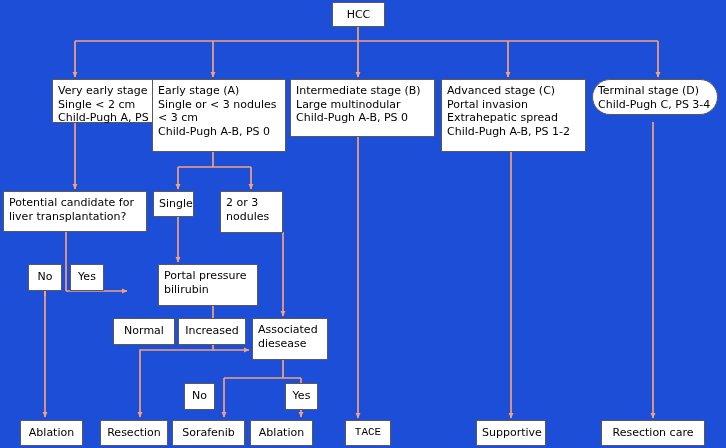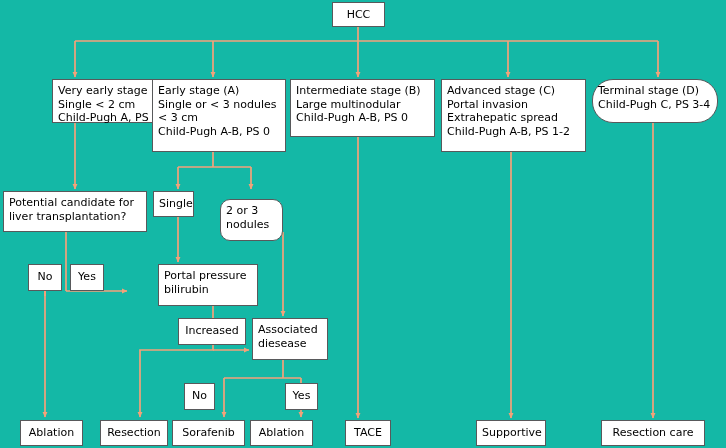--- a/index.html
+++ b/index.html
@@ -4,21 +4,21 @@
 <style>
   * { box-sizing: border-box; }
   html, body {
     margin: 0; padding: 0;
     background: #ffffff;
   }
   #canvas {
     position: relative;
     width: 726px;
     height: 448px;
-    background: #14b8a6;
+    background: #1d4ed8;
     font-family: "DejaVu Sans", "Liberation Sans", sans-serif;
     overflow: hidden;
   }
   .node {
     position: absolute;
     border: 1.5px solid #58595b;
     background: #ffffff;
     color: #000000;
     font-size: 11px;
     line-height: 13.5px;
@@ -111,55 +111,56 @@
 
   <div class="node" style="left:290px; top:79px; width:145px; height:58px;">Intermediate stage (B)
 Large multinodular
 Child-Pugh A-B, PS 0</div>
 
   <div class="node" style="left:441px; top:79px; width:145px; height:73px;">Advanced stage (C)
 Portal invasion
 Extrahepatic spread
 Child-Pugh A-B, PS 1-2</div>
 
-  <div class="node" style="left:592px; top:79px; width:126px; height:44px;border-radius:21px;">Terminal stage (D)
+  <div class="node" style="left:592px; top:79px; width:126px; height:36px;border-radius:21px;">Terminal stage (D)
 Child-Pugh C, PS 3-4</div>
 
   <div class="node" style="left:3px; top:191px; width:144px; height:41px;">Potential candidate for
 liver transplantation?</div>
 
   <div class="node center" style="left:153px; top:191px; width:41px; height:26px; padding-top:5px;">Single</div>
 
-  <div class="node" style="left:220px; top:199px; width:63px; height:42px;border-radius:10px;">2 or 3
+  <div class="node" style="left:220px; top:191px; width:63px; height:42px;">2 or 3
 nodules</div>
 
   <div class="node center" style="left:28px; top:264px; width:34px; height:27px; padding-top:5px;">No</div>
 
   <div class="node center" style="left:70px; top:264px; width:34px; height:27px; padding-top:5px;">Yes</div>
 
   <div class="node" style="left:130px; top:264px; width:100px; height:42px;margin-left:28px;">Portal pressure
 bilirubin</div>
 
+  <div class="node center" style="left:113px; top:318px; width:62px; height:27px; padding-top:5px;">Normal</div>
 
   <div class="node center" style="left:178px; top:318px; width:68px; height:27px; padding-top:5px;">Increased</div>
 
   <div class="node" style="left:252px; top:318px; width:76px; height:42px;">Associated
 diesease</div>
 
   <div class="node center" style="left:184px; top:383px; width:31px; height:27px; padding-top:5px;">No</div>
 
   <div class="node center" style="left:285px; top:383px; width:33px; height:27px; padding-top:5px;">Yes</div>
 
   <div class="node center" style="left:20px; top:420px; width:63px; height:26px; padding-top:5px;">Ablation</div>
 
   <div class="node center" style="left:100px; top:420px; width:68px; height:26px; padding-top:5px;">Resection</div>
 
   <div class="node center" style="left:172px; top:420px; width:73px; height:26px; padding-top:5px;">Sorafenib</div>
 
   <div class="node center" style="left:250px; top:420px; width:63px; height:26px; padding-top:5px;">Ablation</div>
 
-  <div class="node center" style="left:345px; top:420px; width:46px; height:26px; padding-top:5px;">TACE</div>
+  <div class="node center" style="left:345px; top:420px; width:46px; height:26px; padding-top:5px;font-family:Liberation Mono, monospace;">TACE</div>
 
   <div class="node center" style="left:476px; top:420px; width:70px; height:26px; padding-top:5px;">Supportive</div>
 
   <div class="node center" style="left:601px; top:420px; width:104px; height:26px; padding-top:5px;">Resection care</div>
 
 </div>
 
 </body></html>

